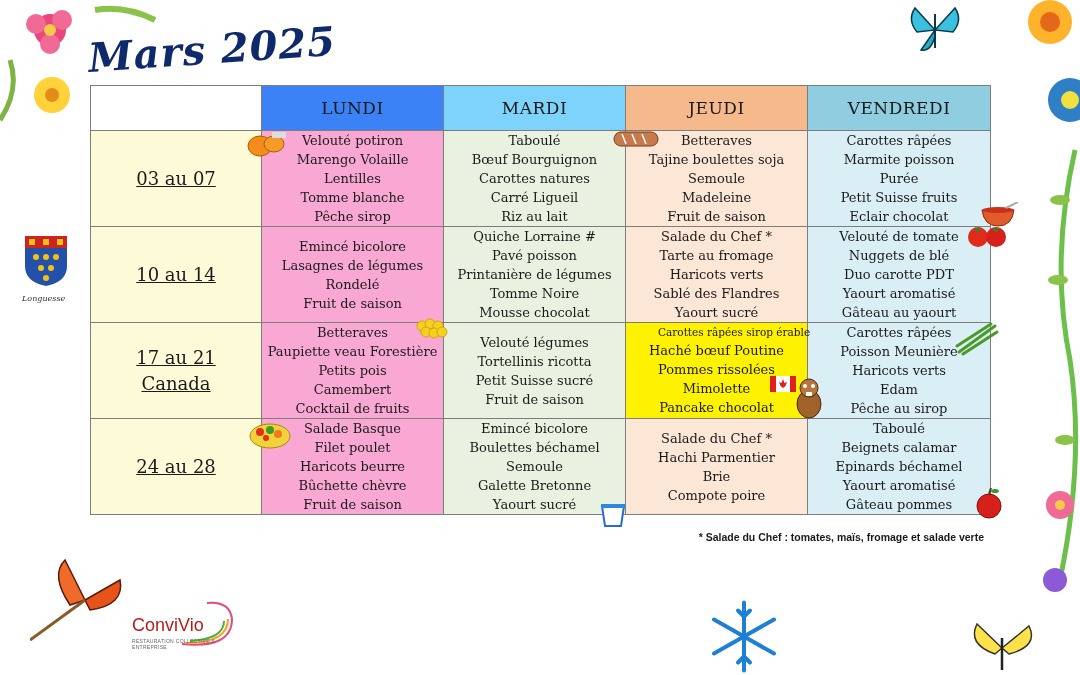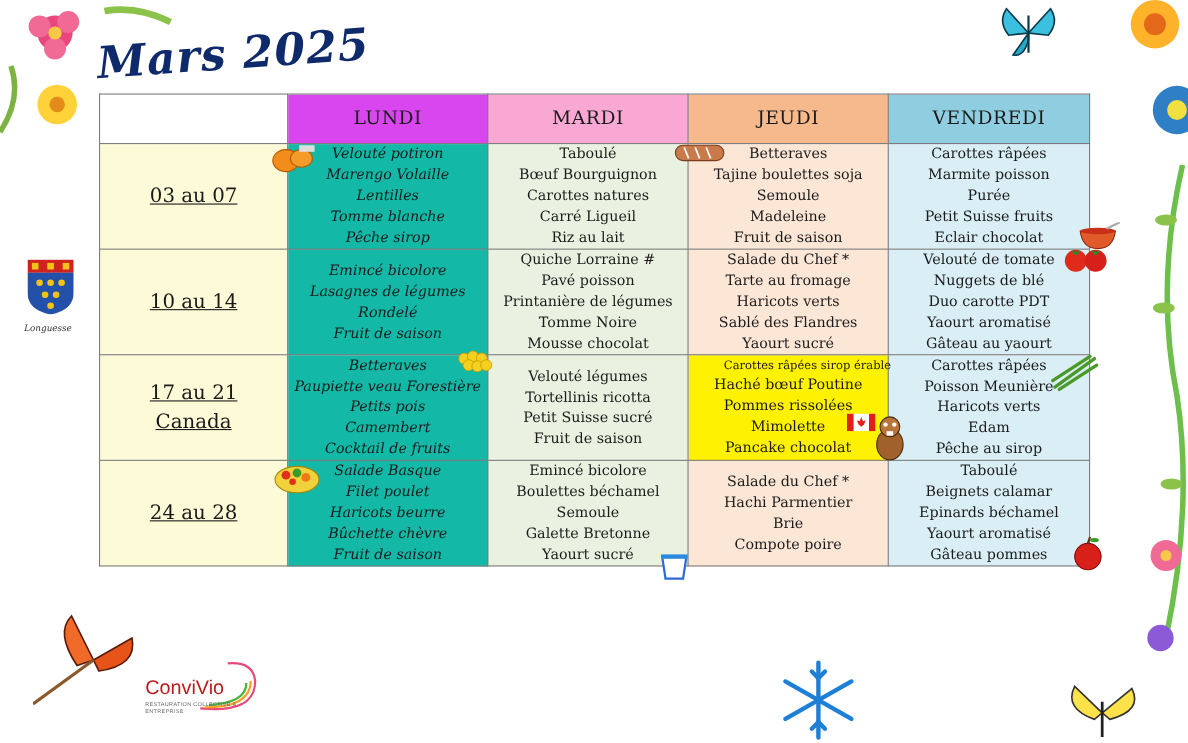--- a/index.html
+++ b/index.html
@@ -20,31 +20,31 @@
     border-collapse: collapse; table-layout: fixed;
   }
   table.menu td, table.menu th {
     border: 1px solid #7d7d7d; text-align: center; vertical-align: middle;
   }
   table.menu th {
     height: 45px; font-family: "DejaVu Serif", serif; font-weight: normal;
     font-size: 17px; letter-spacing: 0.5px; color: #1a1a1a;
   }
   th.corner { background: #ffffff; border-top-color: transparent; border-left-color: transparent; }
-  th.lundi { background: #d946ef; }
-  th.mardi { background: #f9a8d4; }
+  th.lundi { background: #3b82f6; }
+  th.mardi { background: #7dd3fc; }
   th.jeudi { background: #f5b98c; }
   th.vendredi { background: #8fcde0; }
 
   td.week { background: #fdfad8; height: 82px; }
   td.week .wk {
     display: block; font-family: "DejaVu Serif", serif; font-size: 18px;
     text-decoration: underline; line-height: 26px;
   }
-  td.lun { background: #14b8a6; font-style: italic; }
+  td.lun { background: #f9a8d4; }
   td.mar { background: #e9f2e0; }
   td.jeu { background: #fce6d6; }
   td.ven { background: #d9eef5; }
   td.hl { background: #fff200; }
 
   .dishes { list-style: none; }
   .dishes li {
     font-family: "DejaVu Serif", serif; font-size: 13px; line-height: 19px; white-space: nowrap;
   }
   .dishes li.small { font-size: 10.5px; line-height: 17px; padding-left: 32px; }
@@ -399,20 +399,21 @@
   <path d="M4 6 H26 L23 26 H7 Z" fill="#ffffff" stroke="#2a6ad6" stroke-width="2"></path>
   <rect x="3" y="4" width="24" height="4" fill="#2a8ae0"></rect>
 </svg>
 <svg class="deco" style="left:974px;top:486px" width="30" height="34" viewBox="0 0 30 34">
   <circle cx="15" cy="20" r="12" fill="#d8201a" stroke="#8a0a0a"></circle>
   <line x1="15" y1="8" x2="17" y2="2" stroke="#5a3a1a" stroke-width="2"></line>
   <ellipse cx="21" cy="5" rx="4" ry="2" fill="#3a9a2a"></ellipse>
 </svg>
 
 <div class="notes">
+  <p>* Salade du Chef : tomates, maïs, fromage et salade verte</p>
 </div>
 
 <div class="logo">
   <svg class="deco" style="left:40px;top:-6px" width="70" height="50" viewBox="0 0 70 50">
     <path d="M10 45 Q60 50 60 20 Q58 2 35 4" stroke="#e84a7a" stroke-width="2" fill="none"></path>
     <path d="M14 44 Q56 44 56 20" stroke="#f7a020" stroke-width="2" fill="none"></path>
     <path d="M18 42 Q52 40 52 22" stroke="#4ab040" stroke-width="2" fill="none"></path>
   </svg>
   <span class="logo-text">ConviVio</span>
   <span class="logo-sub">RESTAURATION COLLECTIVE &amp; ENTREPRISE</span>

